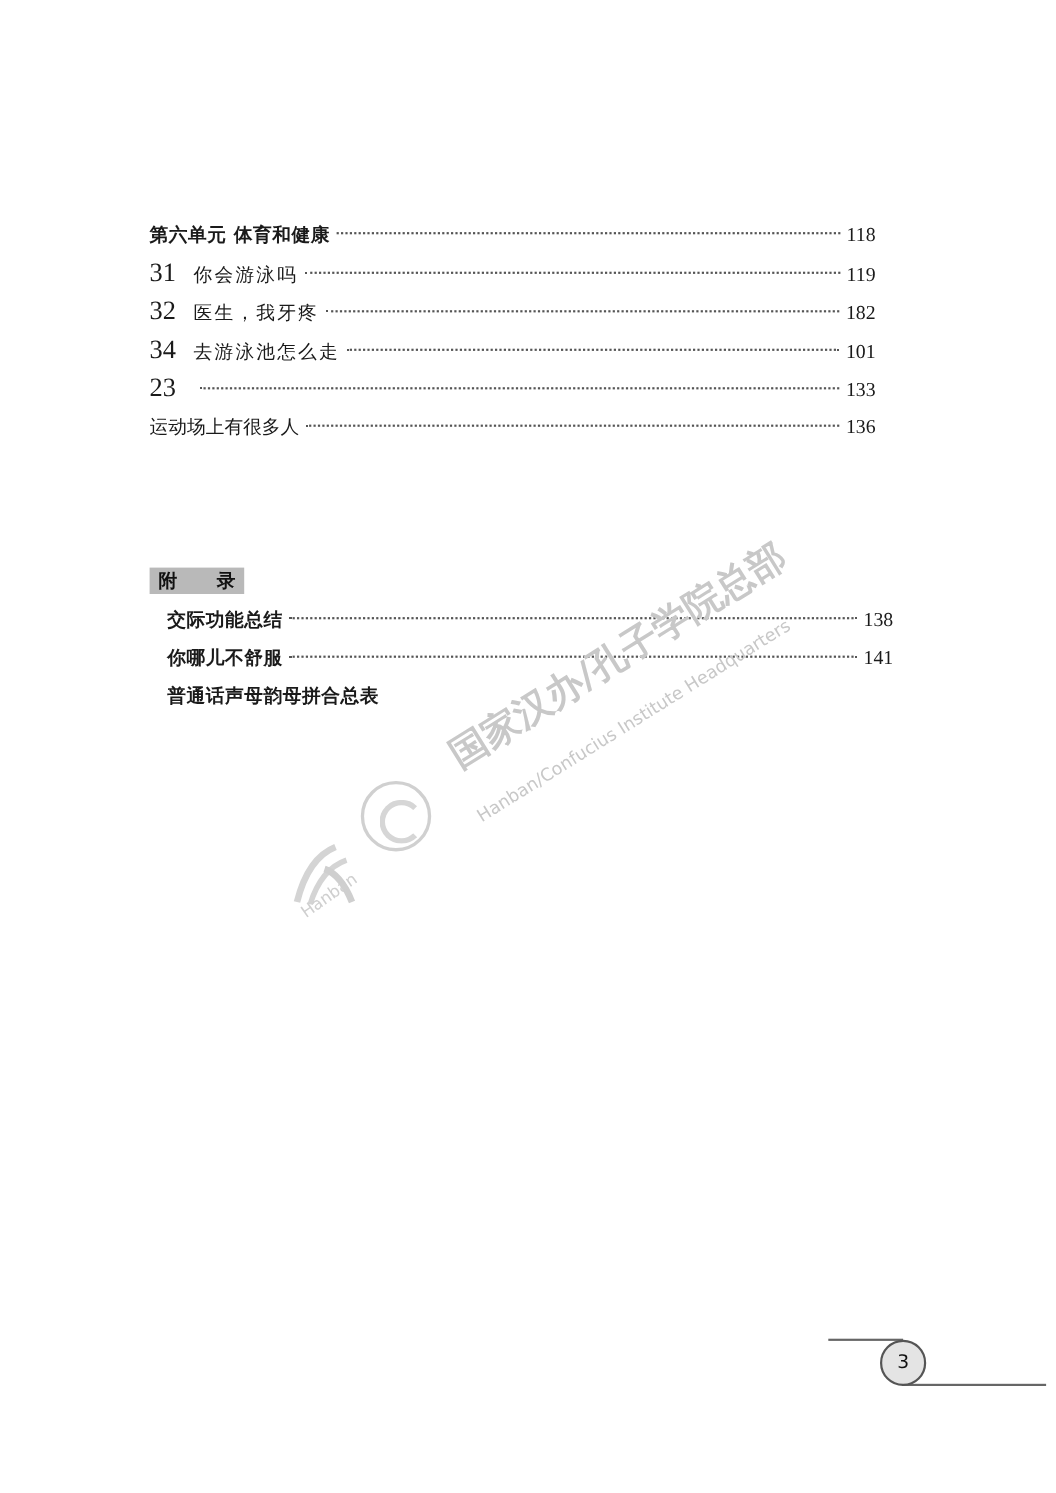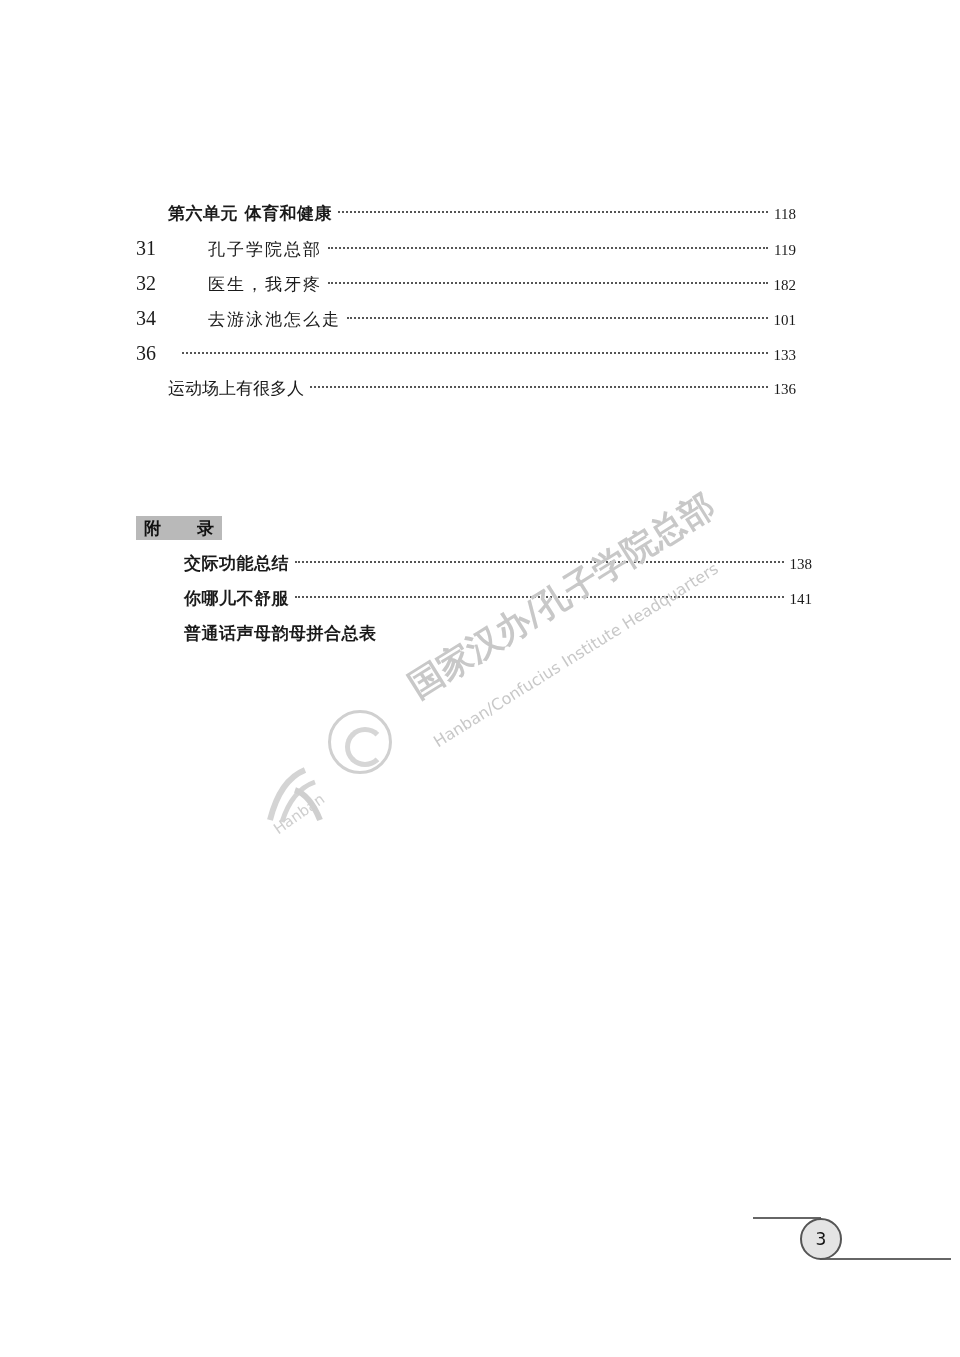--- a/index.html
+++ b/index.html
@@ -5,28 +5,28 @@
     html, body { margin: 0; padding: 0; }
     body {
       width: 960px; height: 1357px; background: #ffffff; position: relative; overflow: hidden;
       font-family: "DejaVu Serif", "Liberation Serif", serif; color: #1a1a1a;
     }
     .toc { position: absolute; left: 136px; top: 196px; width: 660px; }
     .row {
       display: flex; align-items: baseline; height: 35px; line-height: 35px;
       font-size: 17px; white-space: nowrap;
     }
-    .row .num { width: 40px; flex: none; font-family: "Liberation Serif", serif; font-size: 20px; }
-    .row .title { flex: none; letter-spacing: 2px; margin-left: 32px; }
+    .row .num { width: 40px; flex: none; font-family: "Liberation Serif", serif; font-size: 24px; }
+    .row .title { flex: none; letter-spacing: 2px; }
     .row.bold .title { font-family: "DejaVu Sans", "Liberation Sans", sans-serif; font-weight: bold; letter-spacing: 0.5px; font-size: 17px; }
     .row.plain .title { letter-spacing: 0px; }
     .row .dots {
       flex: 1; margin: 0 6px; border-bottom: 2px dotted #555; height: 0; position: relative; top: -6px;
     }
-    .row .page { flex: none; font-family: "Liberation Serif", serif; font-size: 15px; }
+    .row .page { flex: none; font-family: "Liberation Serif", serif; font-size: 18px; }
     .appendix-label {
       position: absolute; left: 136px; top: 516px; width: 86px; height: 24px;
       background: #b9b9b9; display: flex; align-items: center; justify-content: space-between;
       padding: 0 8px; box-sizing: border-box;
       font-family: "DejaVu Sans", sans-serif; font-weight: bold; font-size: 17px; color: #111;
     }
     .toc2 { position: absolute; left: 152px; top: 546px; width: 660px; }
     .watermark { position: absolute; left: 230px; top: 520px; width: 520px; height: 320px; pointer-events: none; }
     .wm-text-cn {
       position: absolute; left: 170px; top: 150px; transform: rotate(-32deg); transform-origin: left top;
@@ -64,38 +64,38 @@
 <body>
 
 <div class="toc">
   <div class="row bold">
     <span class="title">第六单元 体育和健康</span>
     <span class="dots"></span>
     <span class="page">118</span>
   </div>
   <div class="row">
     <span class="num">31</span>
-    <span class="title">孔子学院总部</span>
+    <span class="title">你会游泳吗</span>
     <span class="dots"></span>
     <span class="page">119</span>
   </div>
   <div class="row">
     <span class="num">32</span>
     <span class="title">医生，我牙疼</span>
     <span class="dots"></span>
     <span class="page">182</span>
   </div>
   <div class="row">
     <span class="num">34</span>
     <span class="title">去游泳池怎么走</span>
     <span class="dots"></span>
     <span class="page">101</span>
   </div>
   <div class="row">
-    <span class="num">36</span>
+    <span class="num">23</span>
     <span class="dots"></span>
     <span class="page">133</span>
   </div>
   <div class="row plain">
     <span class="title">运动场上有很多人</span>
     <span class="dots"></span>
     <span class="page">136</span>
   </div>
 </div>
 

